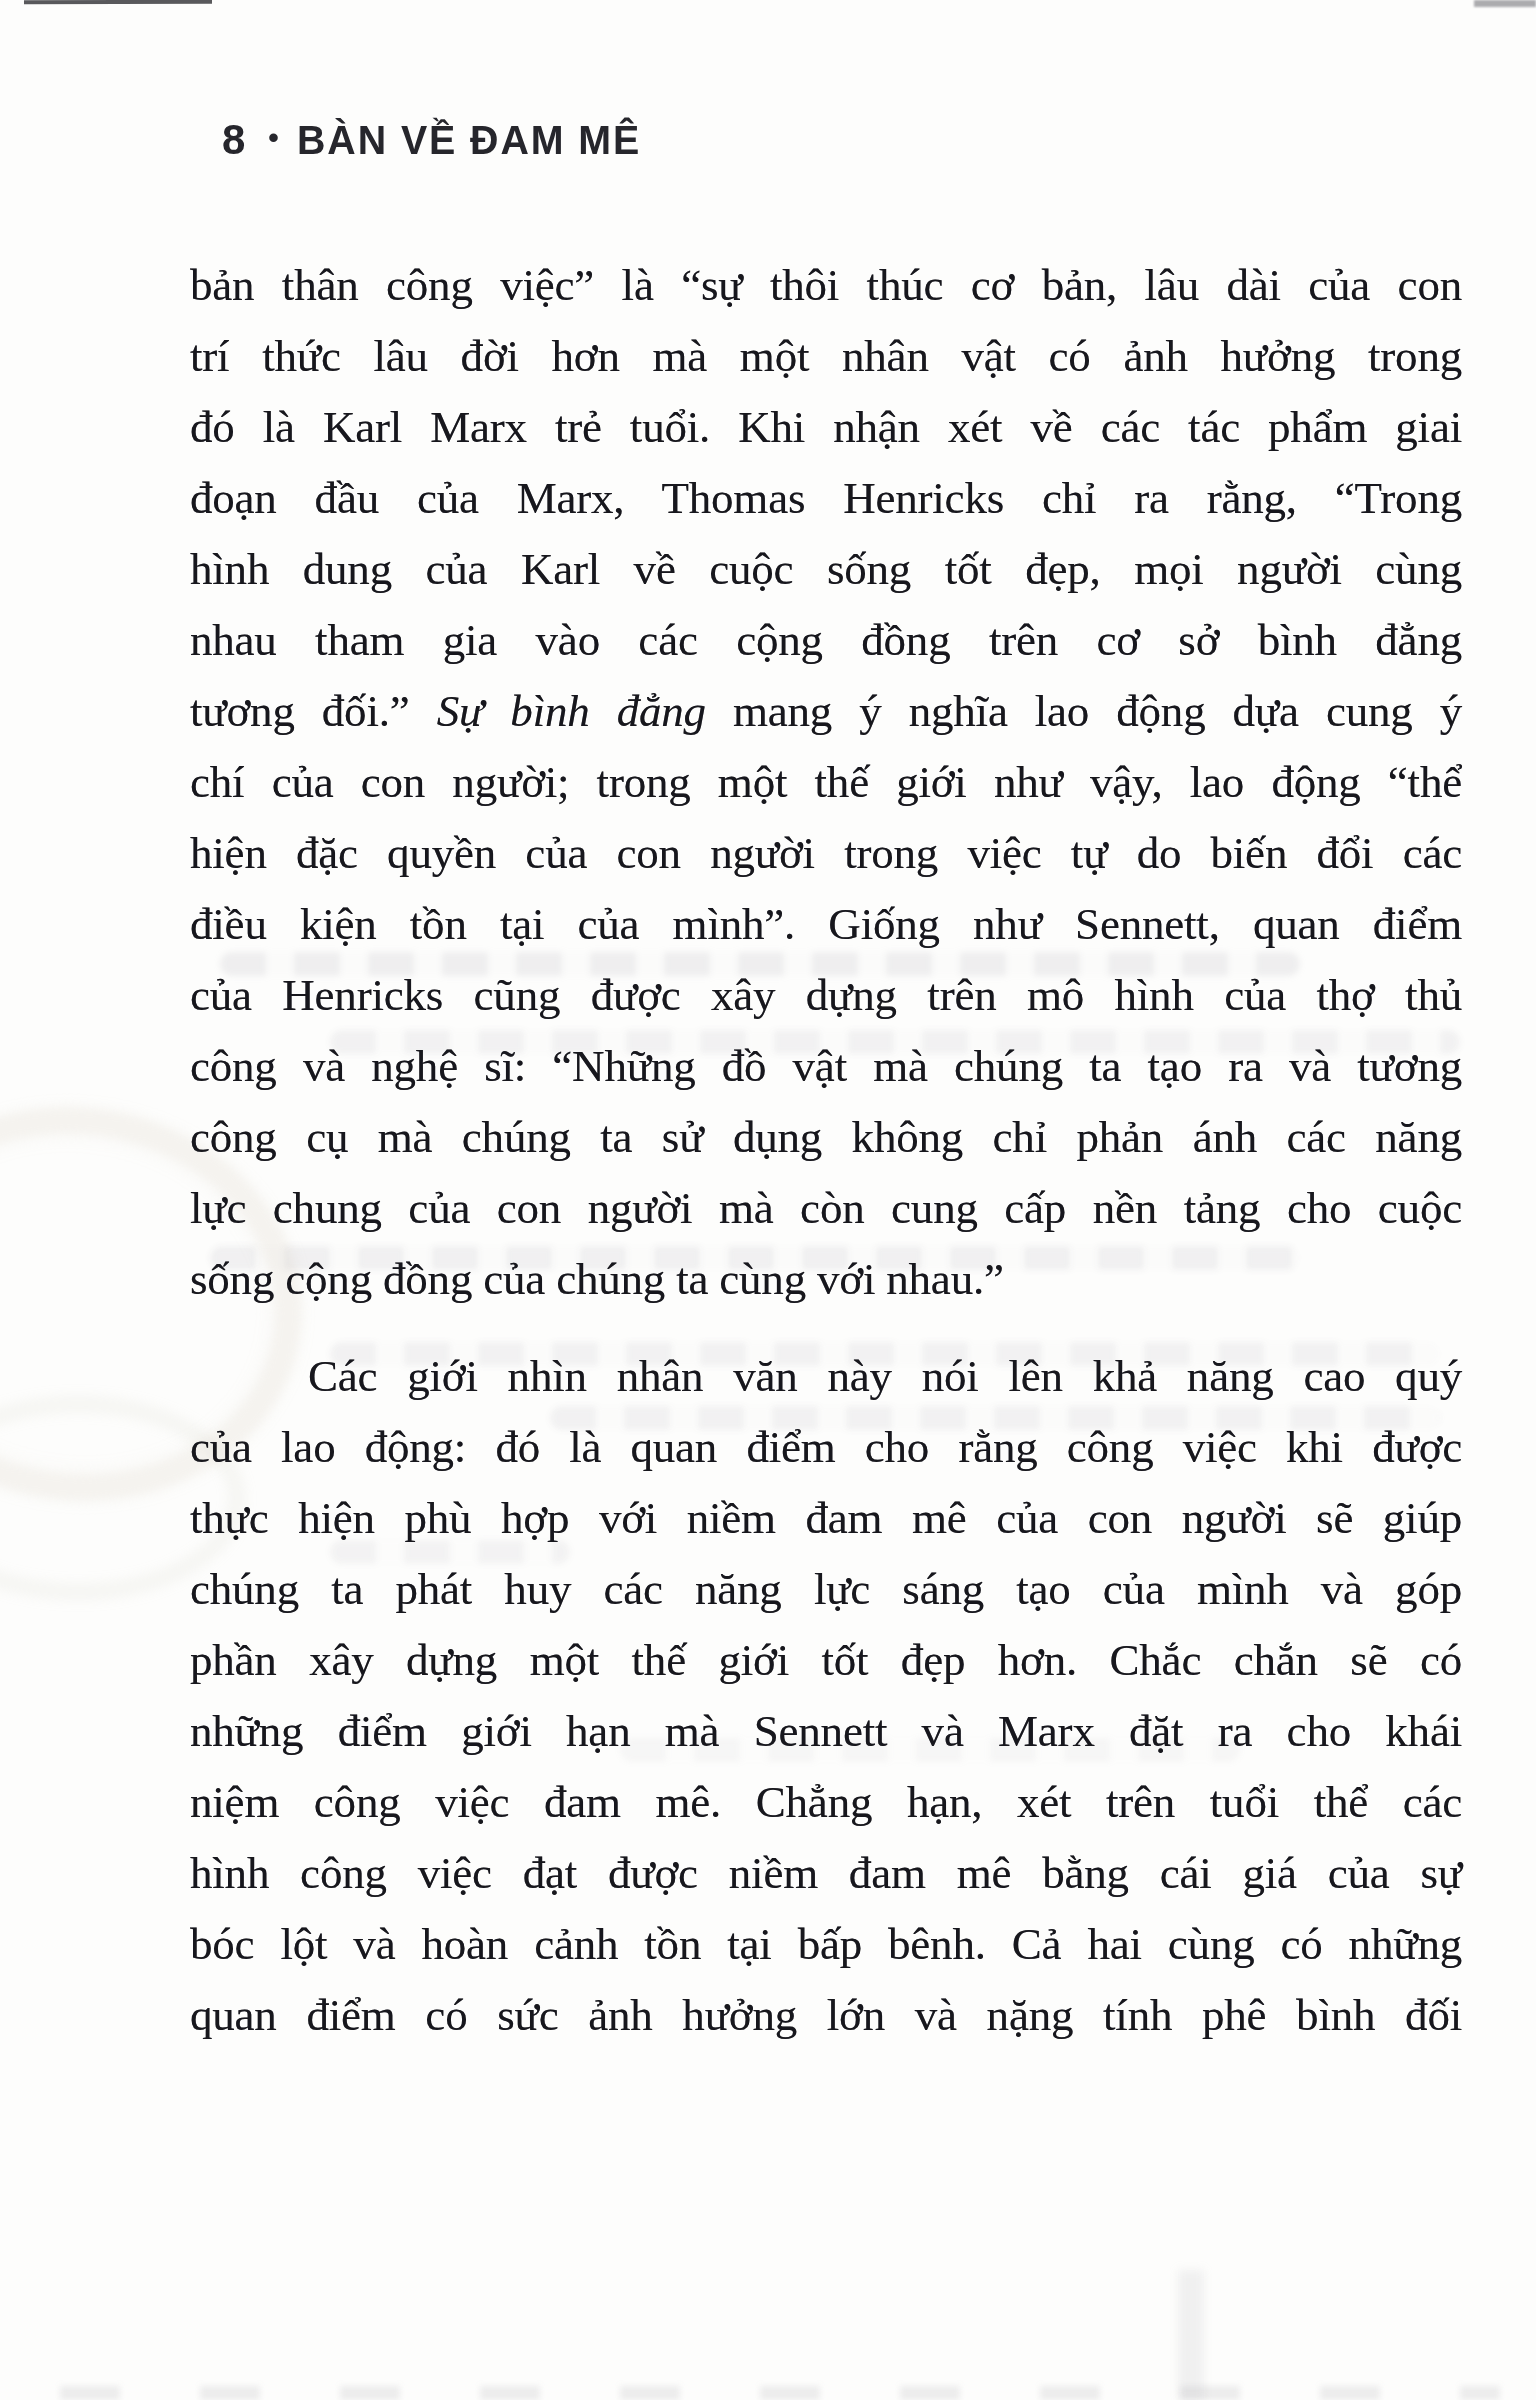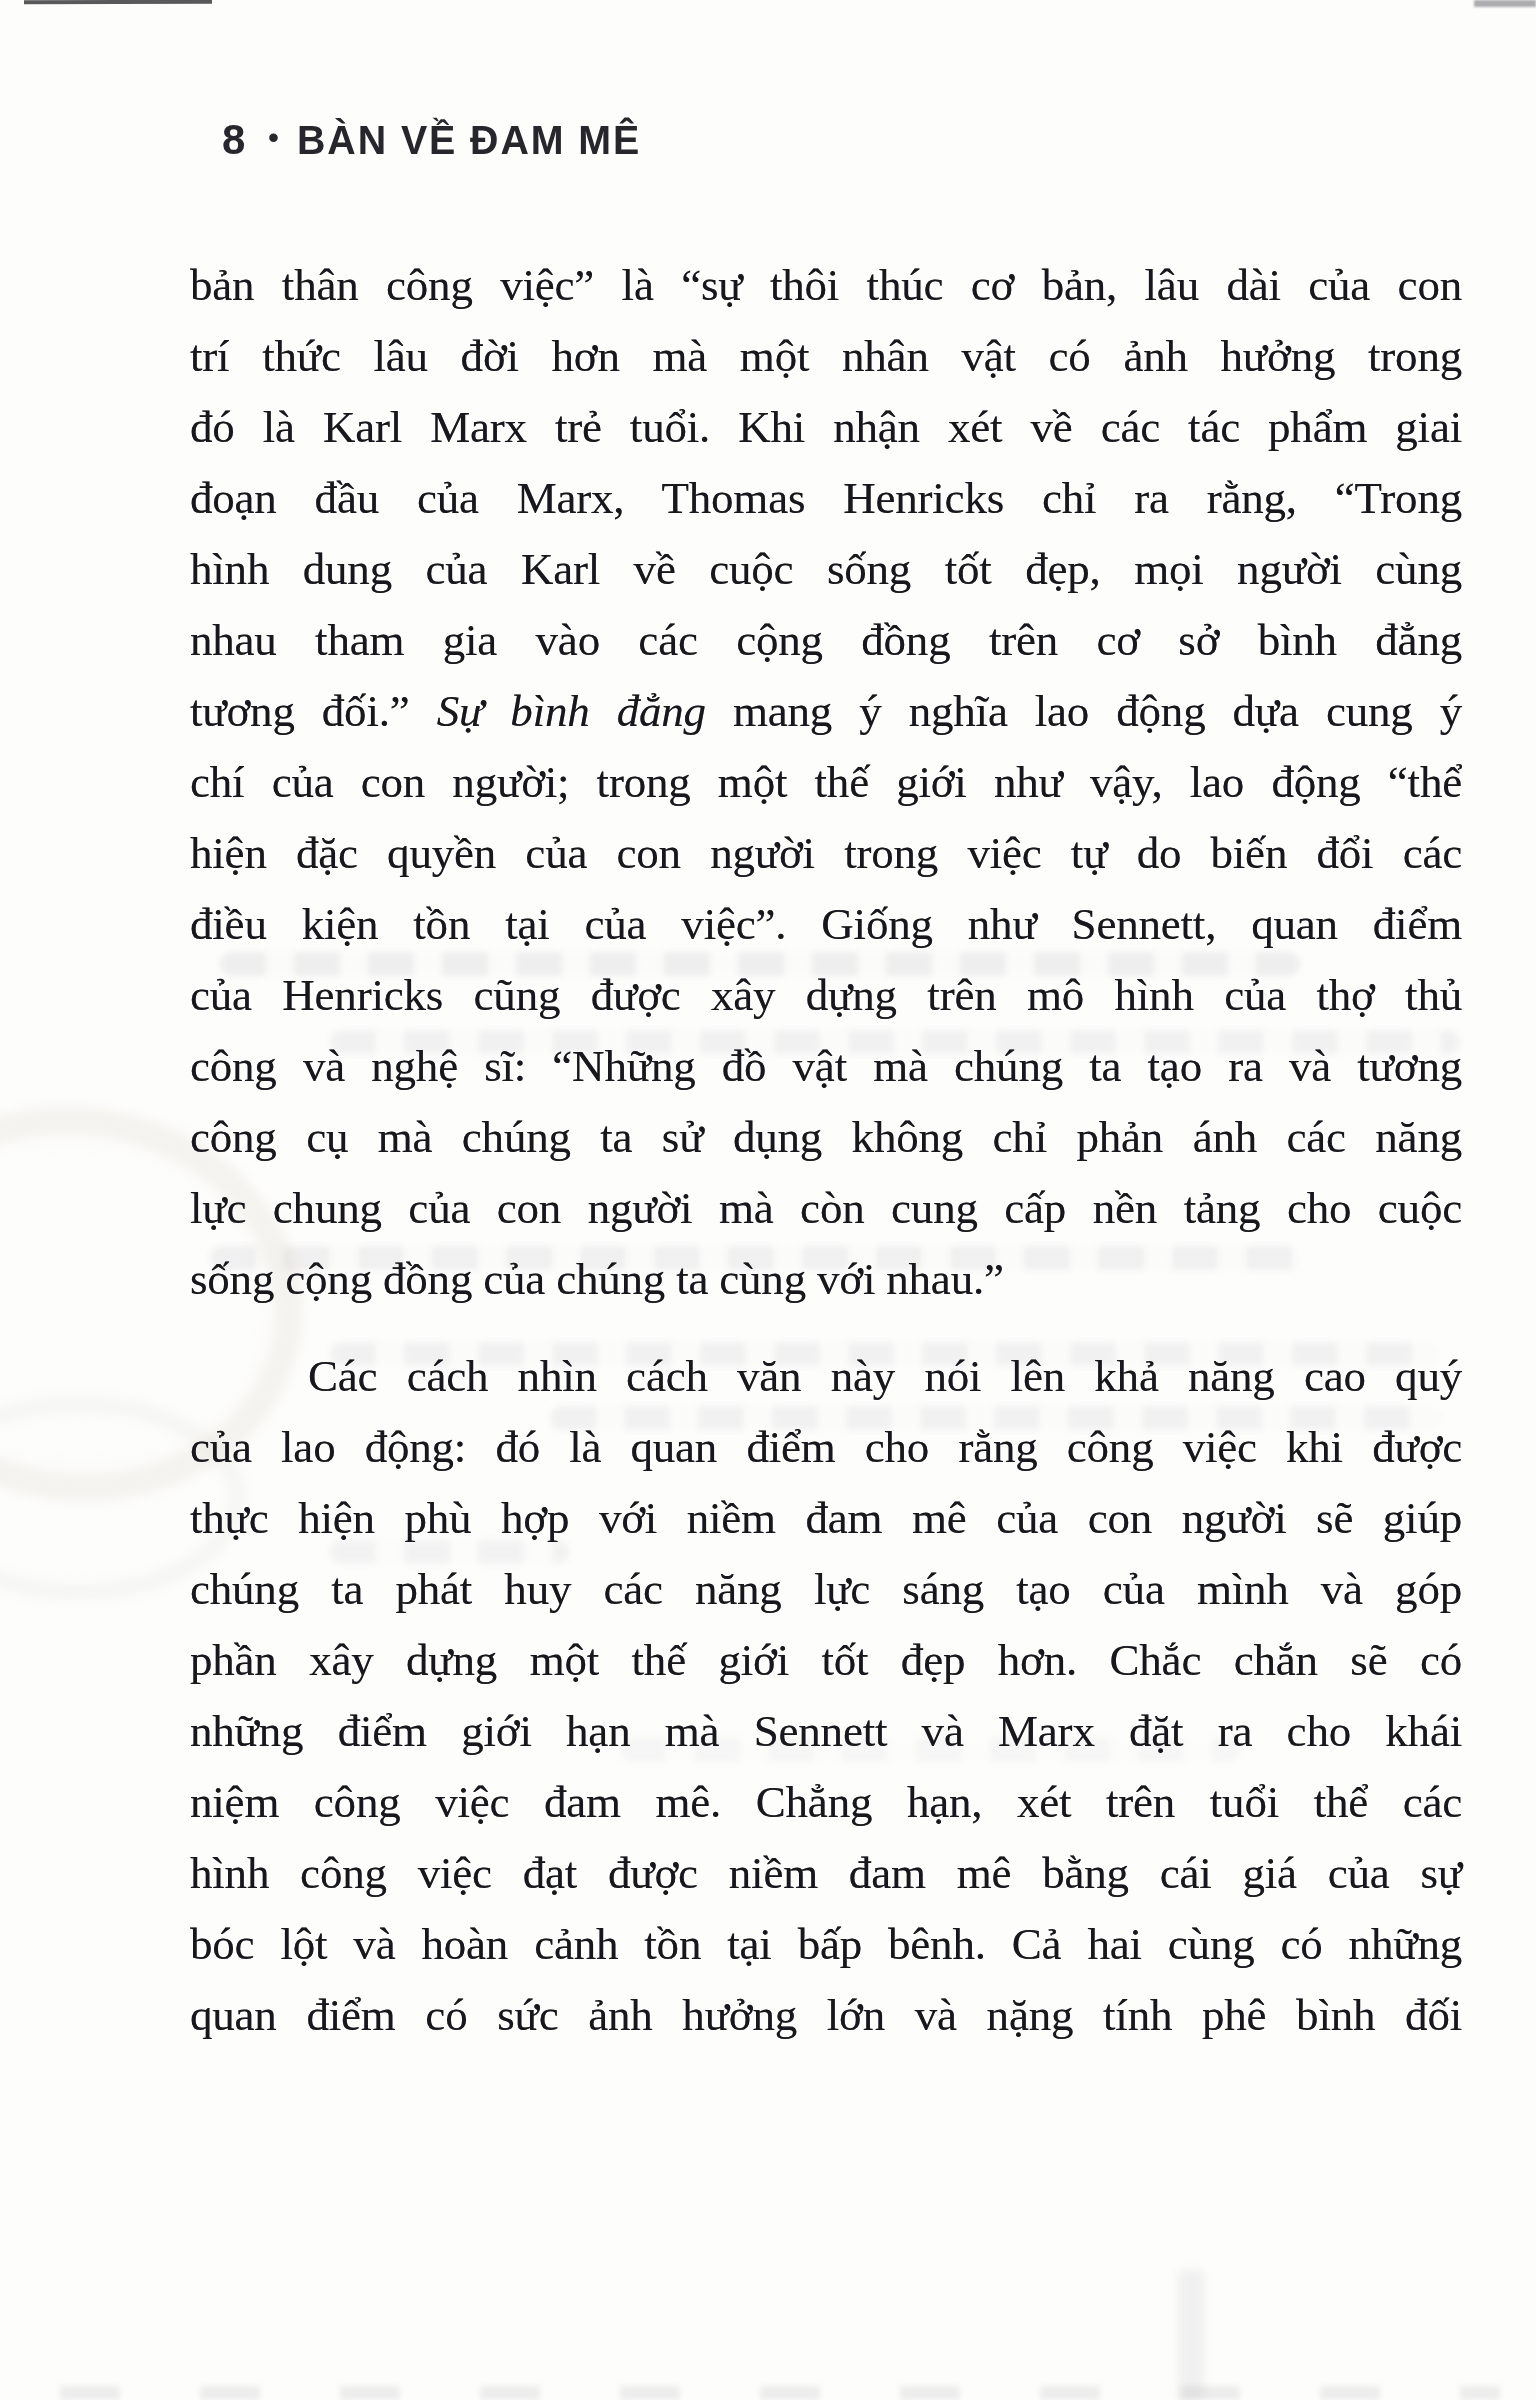--- a/index.html
+++ b/index.html
@@ -157,29 +157,29 @@
   <div class="para para1">
     <div class="line">bản thân công việc” là “sự thôi thúc cơ bản, lâu dài của con</div>
     <div class="line">trí thức lâu đời hơn mà một nhân vật có ảnh hưởng trong</div>
     <div class="line">đó là Karl Marx trẻ tuổi. Khi nhận xét về các tác phẩm giai</div>
     <div class="line">đoạn đầu của Marx, Thomas Henricks chỉ ra rằng, “Trong</div>
     <div class="line">hình dung của Karl về cuộc sống tốt đẹp, mọi người cùng</div>
     <div class="line">nhau tham gia vào các cộng đồng trên cơ sở bình đẳng</div>
     <div class="line"><span>tương đối.” </span><span class="em">Sự bình đẳng</span><span> mang ý nghĩa lao động dựa cung ý</span></div>
     <div class="line">chí của con người; trong một thế giới như vậy, lao động “thể</div>
     <div class="line">hiện đặc quyền của con người trong việc tự do biến đổi các</div>
-    <div class="line">điều kiện tồn tại của việc”. Giống như Sennett, quan điểm</div>
+    <div class="line">điều kiện tồn tại của mình”. Giống như Sennett, quan điểm</div>
     <div class="line">của Henricks cũng được xây dựng trên mô hình của thợ thủ</div>
     <div class="line">công và nghệ sĩ: “Những đồ vật mà chúng ta tạo ra và tương</div>
     <div class="line">công cụ mà chúng ta sử dụng không chỉ phản ánh các năng</div>
     <div class="line">lực chung của con người mà còn cung cấp nền tảng cho cuộc</div>
     <div class="line line--last">sống cộng đồng của chúng ta cùng với nhau.”</div>
   </div>
   <div class="para para2">
-    <div class="line line--indent">Các cách nhìn cách văn này nói lên khả năng cao quý</div>
+    <div class="line line--indent">Các giới nhìn nhân văn này nói lên khả năng cao quý</div>
     <div class="line">của lao động: đó là quan điểm cho rằng công việc khi được</div>
     <div class="line">thực hiện phù hợp với niềm đam mê của con người sẽ giúp</div>
     <div class="line">chúng ta phát huy các năng lực sáng tạo của mình và góp</div>
     <div class="line">phần xây dựng một thế giới tốt đẹp hơn. Chắc chắn sẽ có</div>
     <div class="line">những điểm giới hạn mà Sennett và Marx đặt ra cho khái</div>
     <div class="line">niệm công việc đam mê. Chẳng hạn, xét trên tuổi thể các</div>
     <div class="line">hình công việc đạt được niềm đam mê bằng cái giá của sự</div>
     <div class="line">bóc lột và hoàn cảnh tồn tại bấp bênh. Cả hai cùng có những</div>
     <div class="line">quan điểm có sức ảnh hưởng lớn và nặng tính phê bình đối</div>
   </div>

